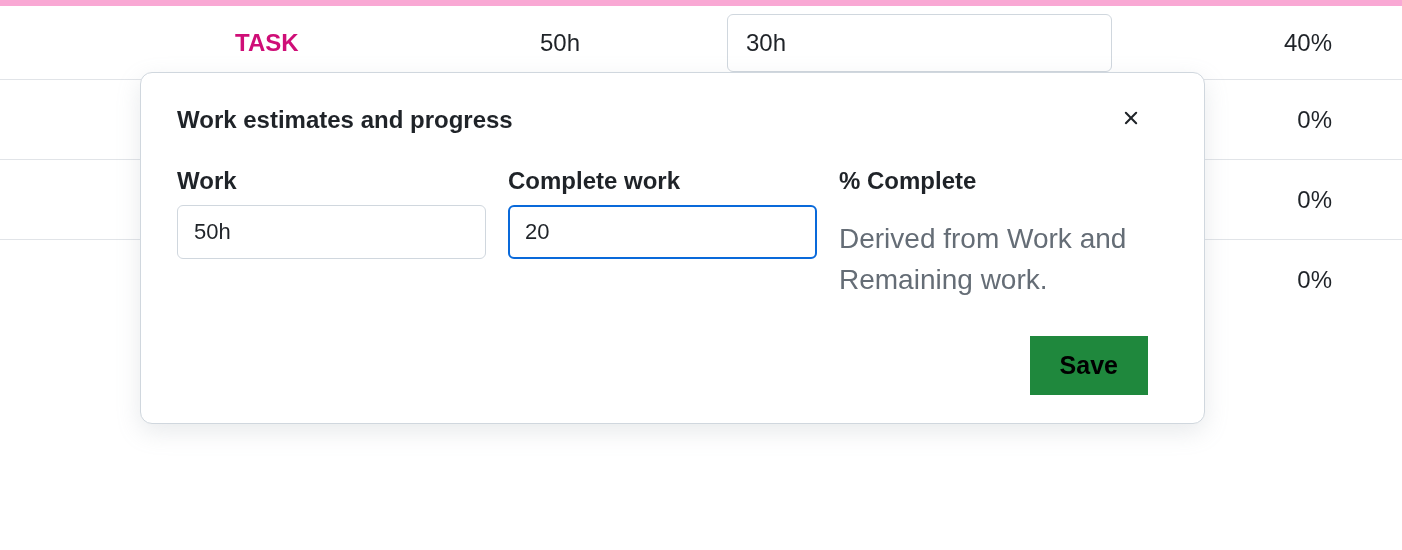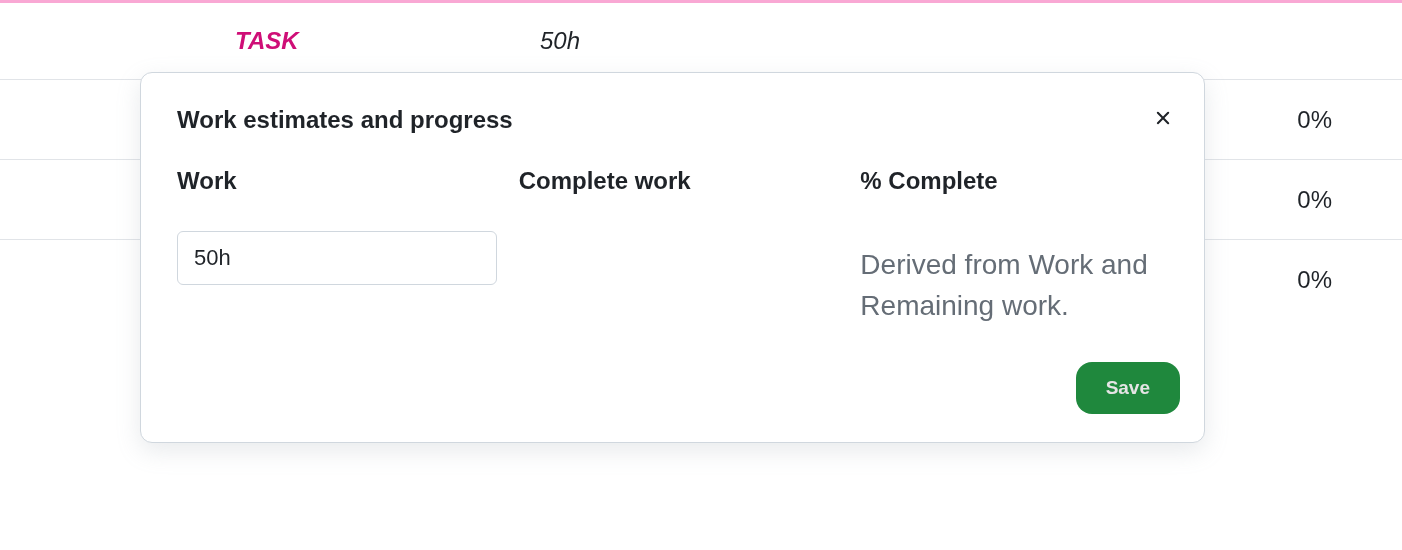--- a/index.html
+++ b/index.html
@@ -20,22 +20,21 @@
     }
     .table-row {
       display: flex;
       align-items: center;
       height: 80px;
       border-bottom: 1px solid #e1e4e8;
       font-size: 24px;
       color: #1f2328;
     }
     .table-row:first-child {
-      border-top: 3px solid #f9a8d4;
-      font-style: italic;
+      border-top: 6px solid #f9a8d4;
     }
     .cell-task {
       width: 430px;
       padding-left: 235px;
       font-weight: 700;
       color: #cf0e77;
     }
     .cell-work {
       width: 290px;
       padding-left: 110px;
@@ -58,21 +57,21 @@
     }
     .popover {
       position: absolute;
       top: 72px;
       left: 140px;
       width: 1065px;
       background: #ffffff;
       border: 1px solid #d0d7de;
       border-radius: 12px;
       box-shadow: 0 8px 24px rgba(140,149,159,0.2);
-      padding: 28px 24px 28px 36px;
+      padding: 28px 56px 28px 36px;
     }
     .popover-header {
       display: flex;
       justify-content: space-between;
       align-items: center;
       margin-bottom: 28px;
     }
     .popover-title {
       font-size: 24px;
       font-weight: 600;
@@ -95,21 +94,20 @@
       height: 22px;
     }
     .fields-row {
       display: flex;
       gap: 22px;
     }
     .field-group {
       flex: 1;
       display: flex;
       flex-direction: column;
-      gap: 26px;
     }
     .field-label {
       font-size: 24px;
       font-weight: 600;
       color: #1f2328;
       margin-bottom: 10px;
     }
     .field-input {
       font-family: inherit;
       font-size: 22px;
@@ -131,37 +129,41 @@
       margin-top: 14px;
       line-height: 1.45;
     }
     .popover-footer {
       display: flex;
       justify-content: flex-end;
       margin-top: 36px;
     }
     .save-btn {
       background: #1f883d;
-      color: #e5e5e5;
+      color: #000000;
       font-family: inherit;
-      font-size: 19px;
+      font-size: 25px;
       font-weight: 600;
       border: none;
-      border-radius: 16px;
+      border-radius: 0;
       padding: 15px 30px;
       cursor: pointer;
     }
   </style>
 </head>
 <body>
 
 <div class="table-container">
   <div class="table-row">
     <div class="cell-task">TASK</div>
     <div class="cell-work">50h</div>
+    <div class="cell-remaining">
+      <div class="remaining-cell-box">30h</div>
+    </div>
+    <div class="cell-percent">40%</div>
   </div>
   <div class="table-row">
     <div class="cell-task"></div>
     <div class="cell-work"></div>
     <div class="cell-remaining"></div>
     <div class="cell-percent">0%</div>
   </div>
   <div class="table-row">
     <div class="cell-task"></div>
     <div class="cell-work"></div>
@@ -188,20 +190,21 @@
     </button>
   </div>
 
   <div class="fields-row">
     <div class="field-group">
       <label class="field-label">Work</label>
       <input class="field-input" type="text" value="50h" style="">
     </div>
     <div class="field-group">
       <label class="field-label">Complete work</label>
+      <input class="field-input focused" type="text" value="20" style="">
     </div>
     <div class="field-group">
       <label class="field-label">% Complete</label>
       <div class="helper-text">Derived from Work and Remaining work.</div>
     </div>
   </div>
 
   <div class="popover-footer">
     <button class="save-btn">Save</button>
   </div>

